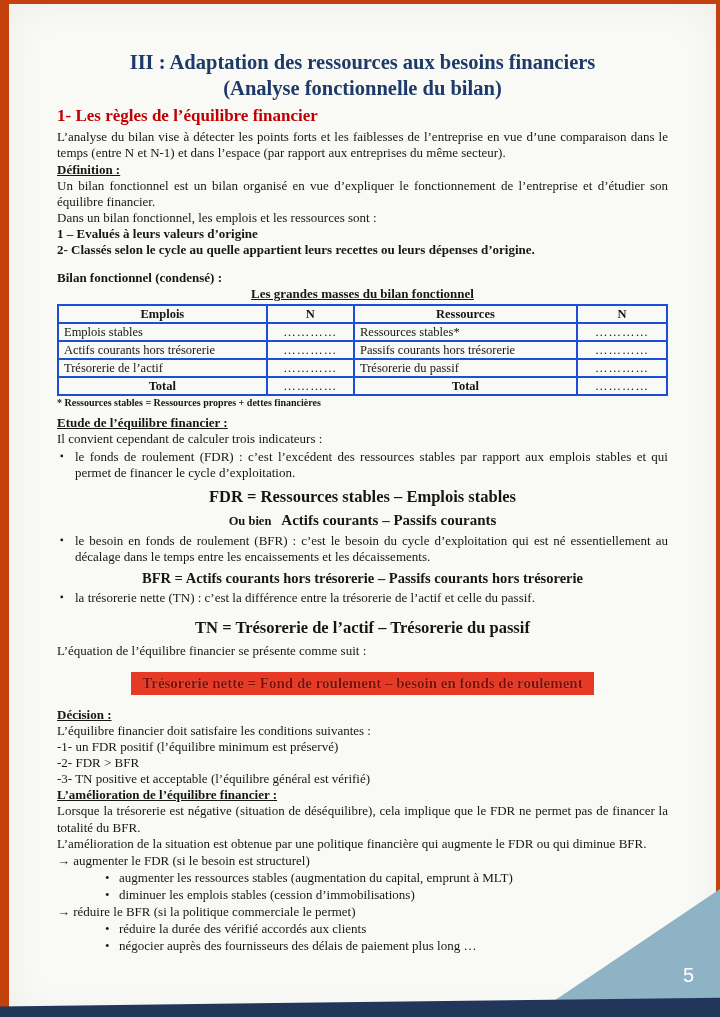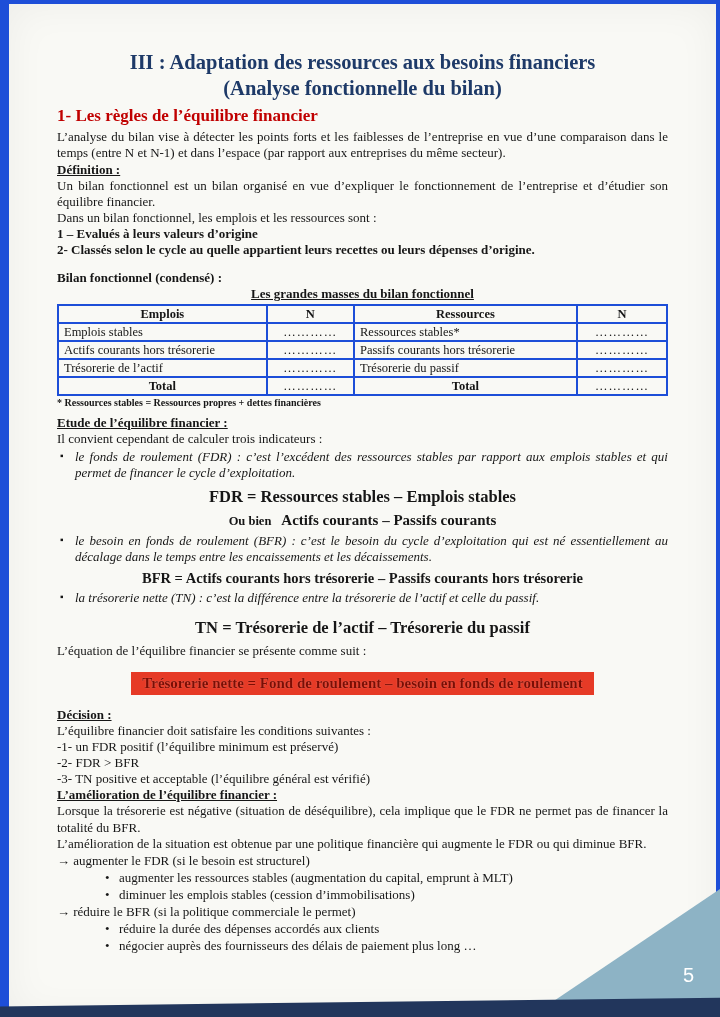--- a/index.html
+++ b/index.html
@@ -1,18 +1,18 @@
 <!DOCTYPE html>
 <html><head>
 <meta charset="utf-8">
 <style>
   html,body { margin:0; padding:0; background:#8f949c; }
   .scan {
     position:relative; width:720px; height:1017px; margin:0 auto;
-    background:#1d4ed8; overflow:hidden;
+    background:#c2410c; overflow:hidden;
     font-family:"Liberation Serif", serif; color:#161616;
   }
   .sheet {
     position:absolute; left:9px; top:4px; width:707px; height:1013px;
     background:#f9f9f5; box-shadow: inset 0 0 40px rgba(0,0,0,0.05);
   }
   .content { padding:46px 48px 0 48px; font-size:13px; line-height:1.24; }
 
   .title { text-align:center; color:#1e3a68; font-weight:bold; font-size:20.5px; line-height:1.25; margin:0 0 4px 0; }
   .title .tline { display:block; }
@@ -27,21 +27,21 @@
 
   .table-title { text-align:left; font-weight:bold; margin-top:12px; }
   .bilan-table { border-collapse:collapse; width:100%; margin-top:2px; font-size:12.5px; table-layout:fixed; }
   .bilan-table th, .bilan-table td { border:2px solid #1d4ed8; padding:0 5px; height:16px; line-height:1.15; overflow:hidden; white-space:nowrap; }
   .bilan-table th { font-weight:bold; text-align:center; }
   .col-lbl1 { width:35%; } .col-n1 { width:13.5%; } .col-lbl2 { width:37.5%; } .col-n2 { width:14%; }
   td.dots { text-align:center; letter-spacing:1px; }
   td.total { text-align:center; font-weight:bold; }
   .footnote { font-size:10px; font-weight:bold; margin:1px 0 5px 0; }
 
-  .sq-bullet { position:relative; padding-left:18px; text-align:justify; margin:2px 0;font-style:italic; }
+  .sq-bullet { position:relative; padding-left:18px; text-align:justify; margin:2px 0; }
   .sq-bullet::before { content:"▪"; position:absolute; left:3px; top:1px; font-size:10px; }
 
   .formula { text-align:center; font-weight:bold; }
   .formula-lg { font-size:16.5px; margin:6px 0 2px 0; }
   .formula-alt { margin:3px 0 4px 0; }
   .formula-alt .oubien { font-size:12.5px; font-weight:bold; margin-right:10px; }
   .formula-alt .alt { font-size:15px; font-weight:bold; }
   .formula-md { font-size:14.5px; margin:4px 0 3px 0; }
   .formula-tn { font-size:16.5px; margin:11px 0 5px 0; }
 
@@ -173,21 +173,21 @@
       <p class="arrow-line">→ augmenter le FDR (si le besoin est structurel)</p>
       <div class="dot-bullet">
         <span>augmenter les ressources stables (augmentation du capital, emprunt à MLT)</span>
       </div>
       <div class="dot-bullet">
         <span>diminuer les emplois stables (cession d’immobilisations)</span>
       </div>
 
       <p class="arrow-line">→ réduire le BFR (si la politique commerciale le permet)</p>
       <div class="dot-bullet">
-        <span>réduire la durée des dépenses accordés aux clients</span>
+        <span>réduire la durée des vérifié accordés aux clients</span>
       </div>
       <div class="dot-bullet">
         <span>négocier auprès des fournisseurs des délais de paiement plus long …</span>
       </div>
 
     </div>
   </div>
 
   <div class="corner-triangle"></div>
   <div class="bottom-bar"></div>

